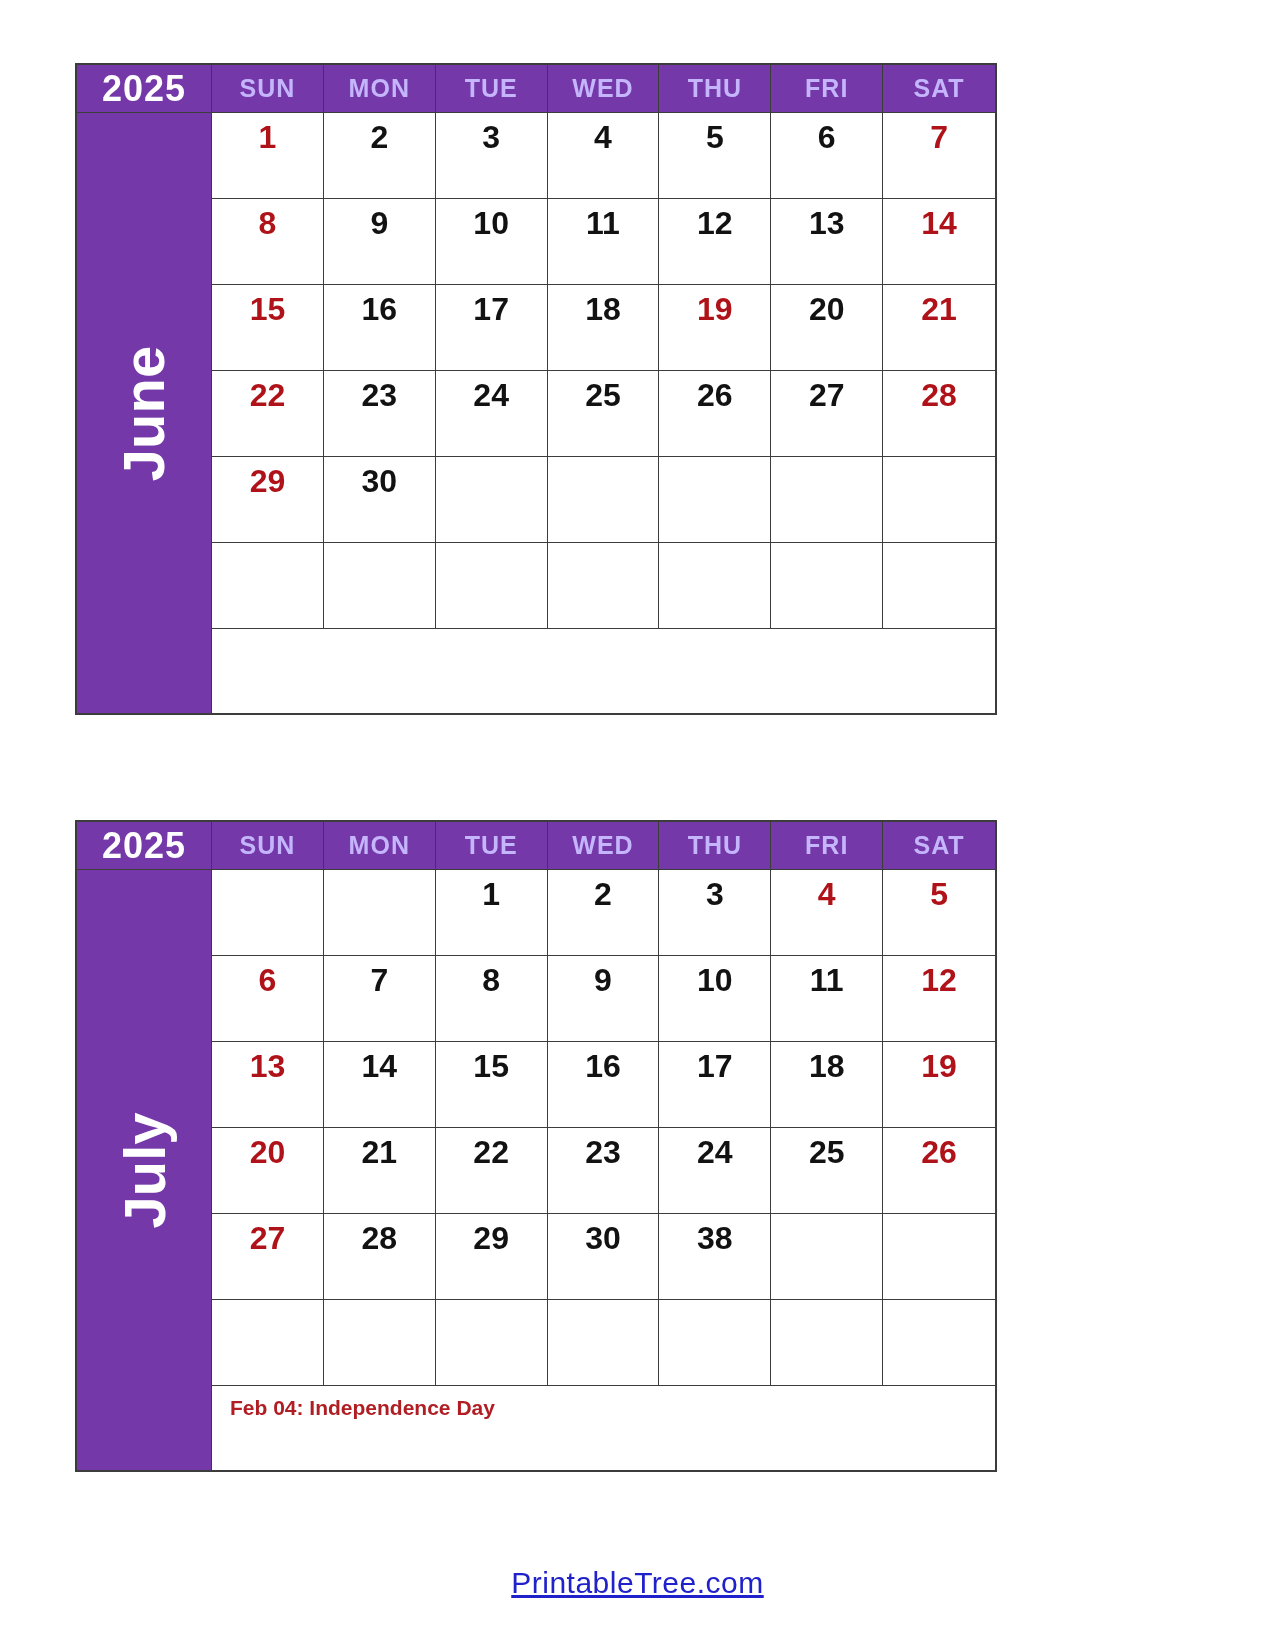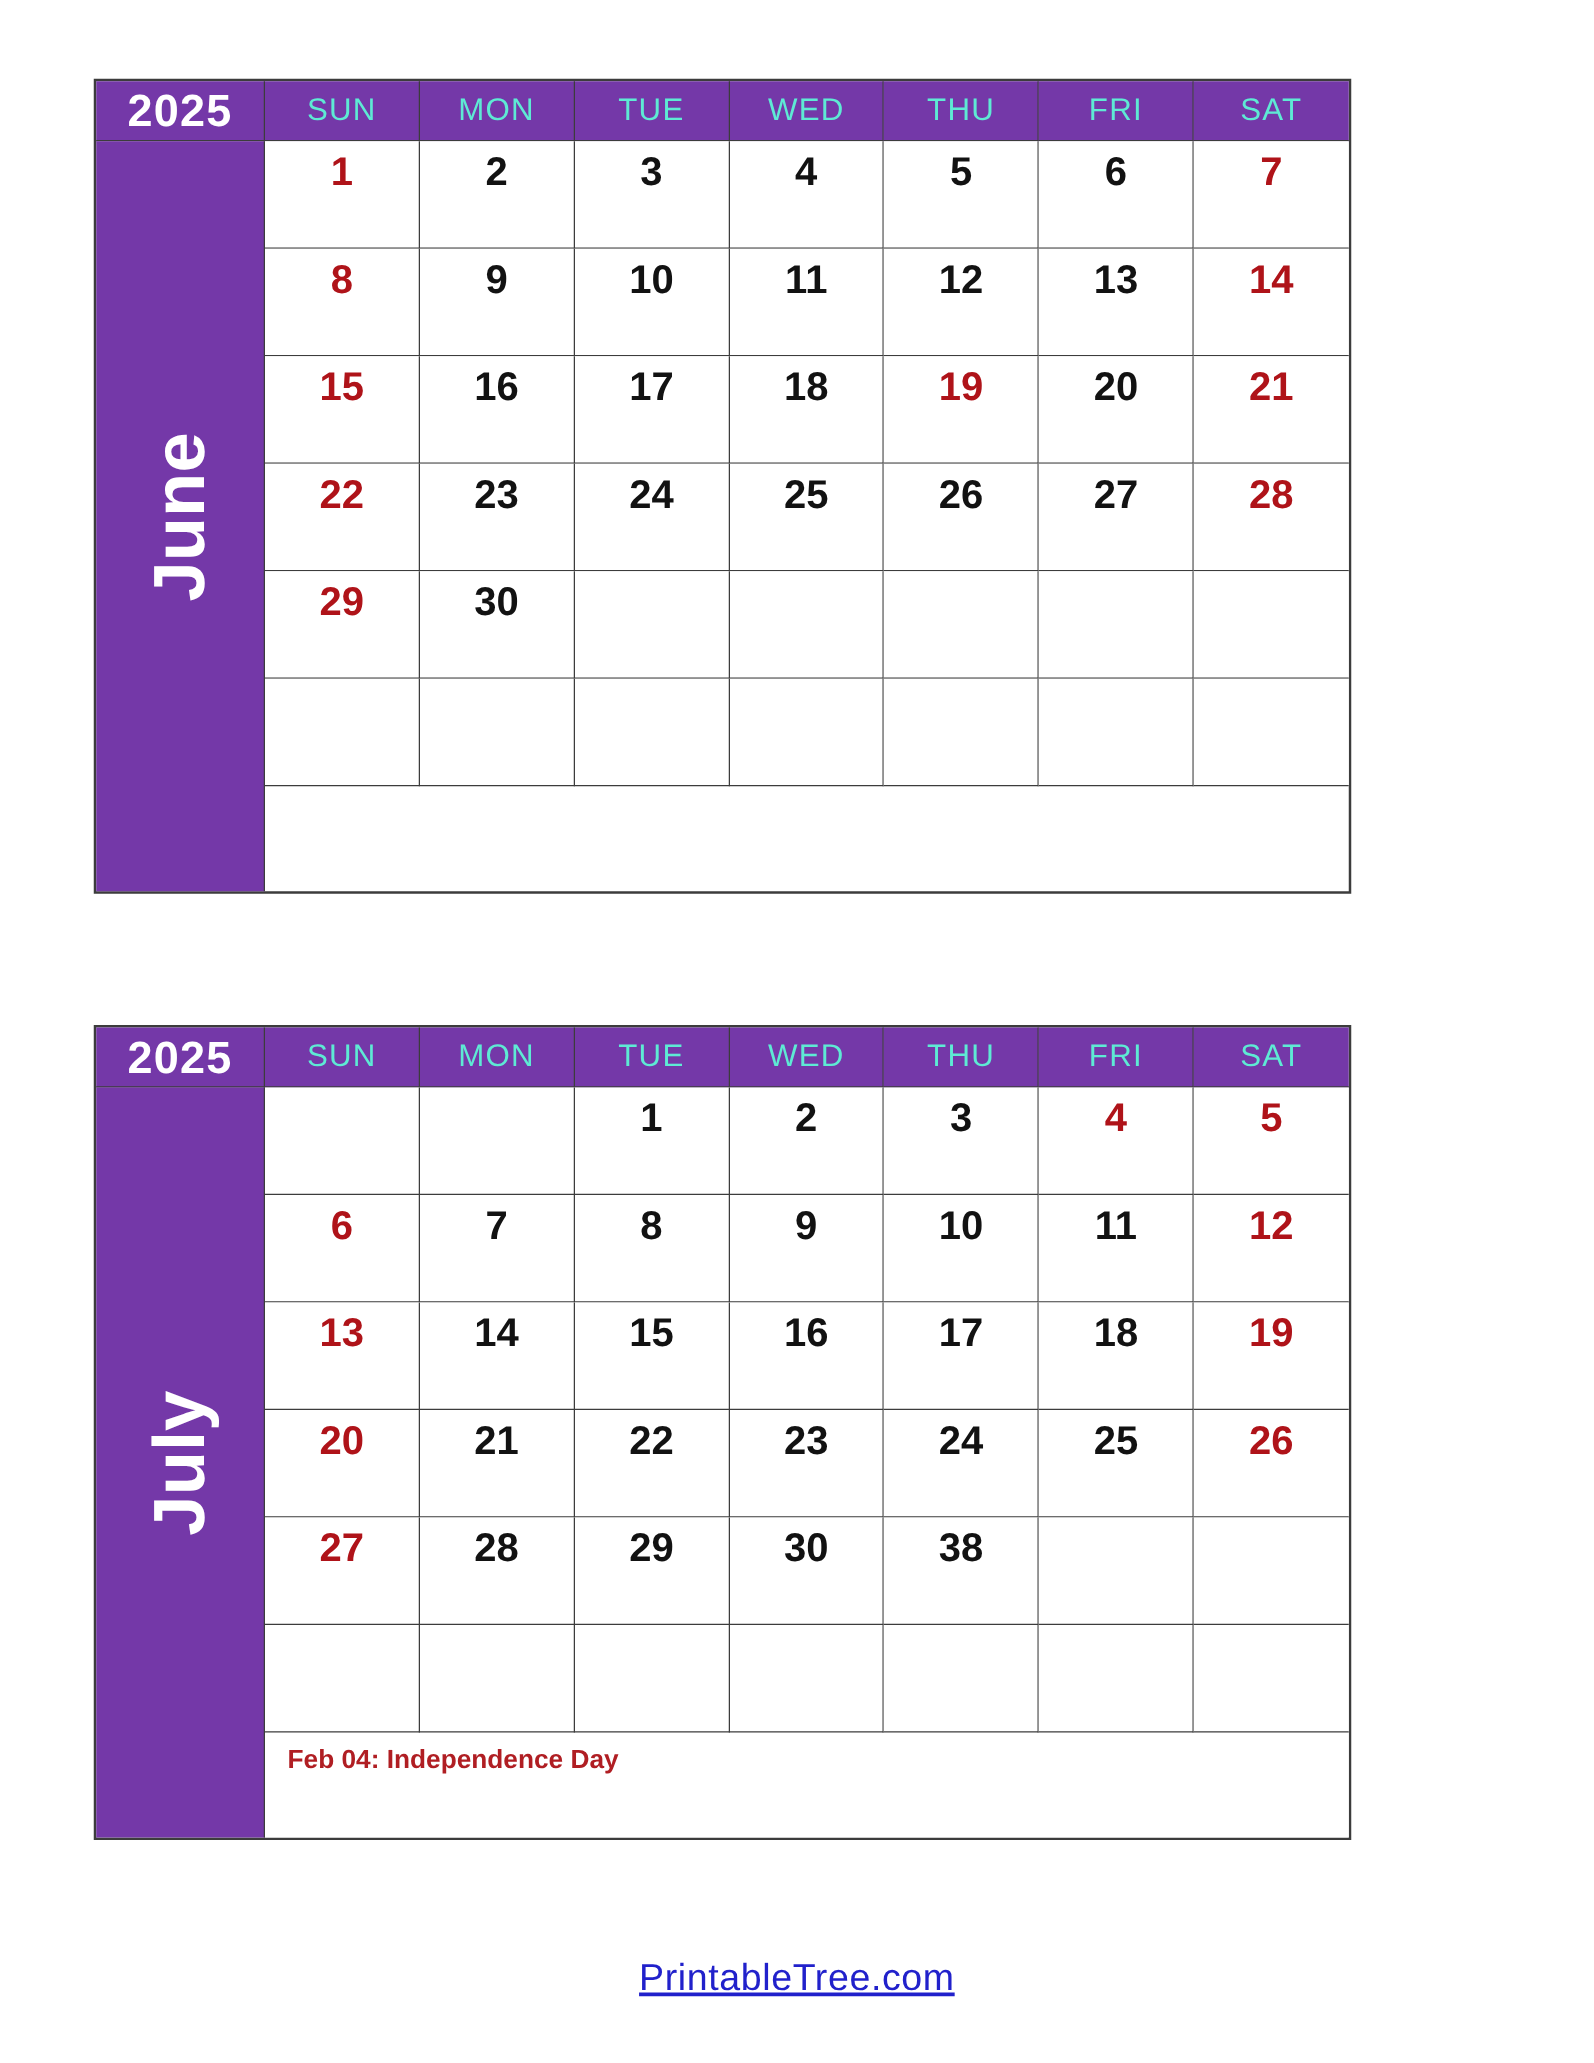--- a/index.html
+++ b/index.html
@@ -17,21 +17,21 @@
     width:1275px; height:1650px;
     background:var(--bg);
     font-family:"Liberation Sans", sans-serif;
     position:relative;
   }
   .page{ position:absolute; inset:0; }
 
   .calendar{
     position:absolute;
     left:75px;
-    width:1006px;
+    width:922px;
     display:grid;
     grid-template-columns:135px repeat(7, 1fr);
     grid-template-rows:48px repeat(6, 86px) 84px;
     border:2px solid var(--grid);
     background:#fff;
   }
   .calendar.june{ top:63px; }
   .calendar.july{ top:820px; }
 
   .cell{
@@ -44,23 +44,23 @@
   .year-cell{
     grid-column:1; grid-row:1;
     background:var(--purple);
     color:#fff;
     display:flex; align-items:center; justify-content:center;
     font-size:36px; font-weight:bold; letter-spacing:1px;
   }
   .day-header{
     grid-row:1;
     background:var(--purple);
-    color:#5eead4;
+    color:#c4b5fd;
     display:flex; align-items:center; justify-content:center;
-    font-size:25px; font-weight:normal; letter-spacing:1px;
+    font-size:25px; font-weight:bold; letter-spacing:1px;
   }
   .month-cell{
     grid-column:1; grid-row:2 / 9;
     background:var(--purple);
     border-bottom:none;
     display:flex; align-items:center; justify-content:center;
   }
   .month-label{
     color:#fff;
     font-size:58px; font-weight:bold;

